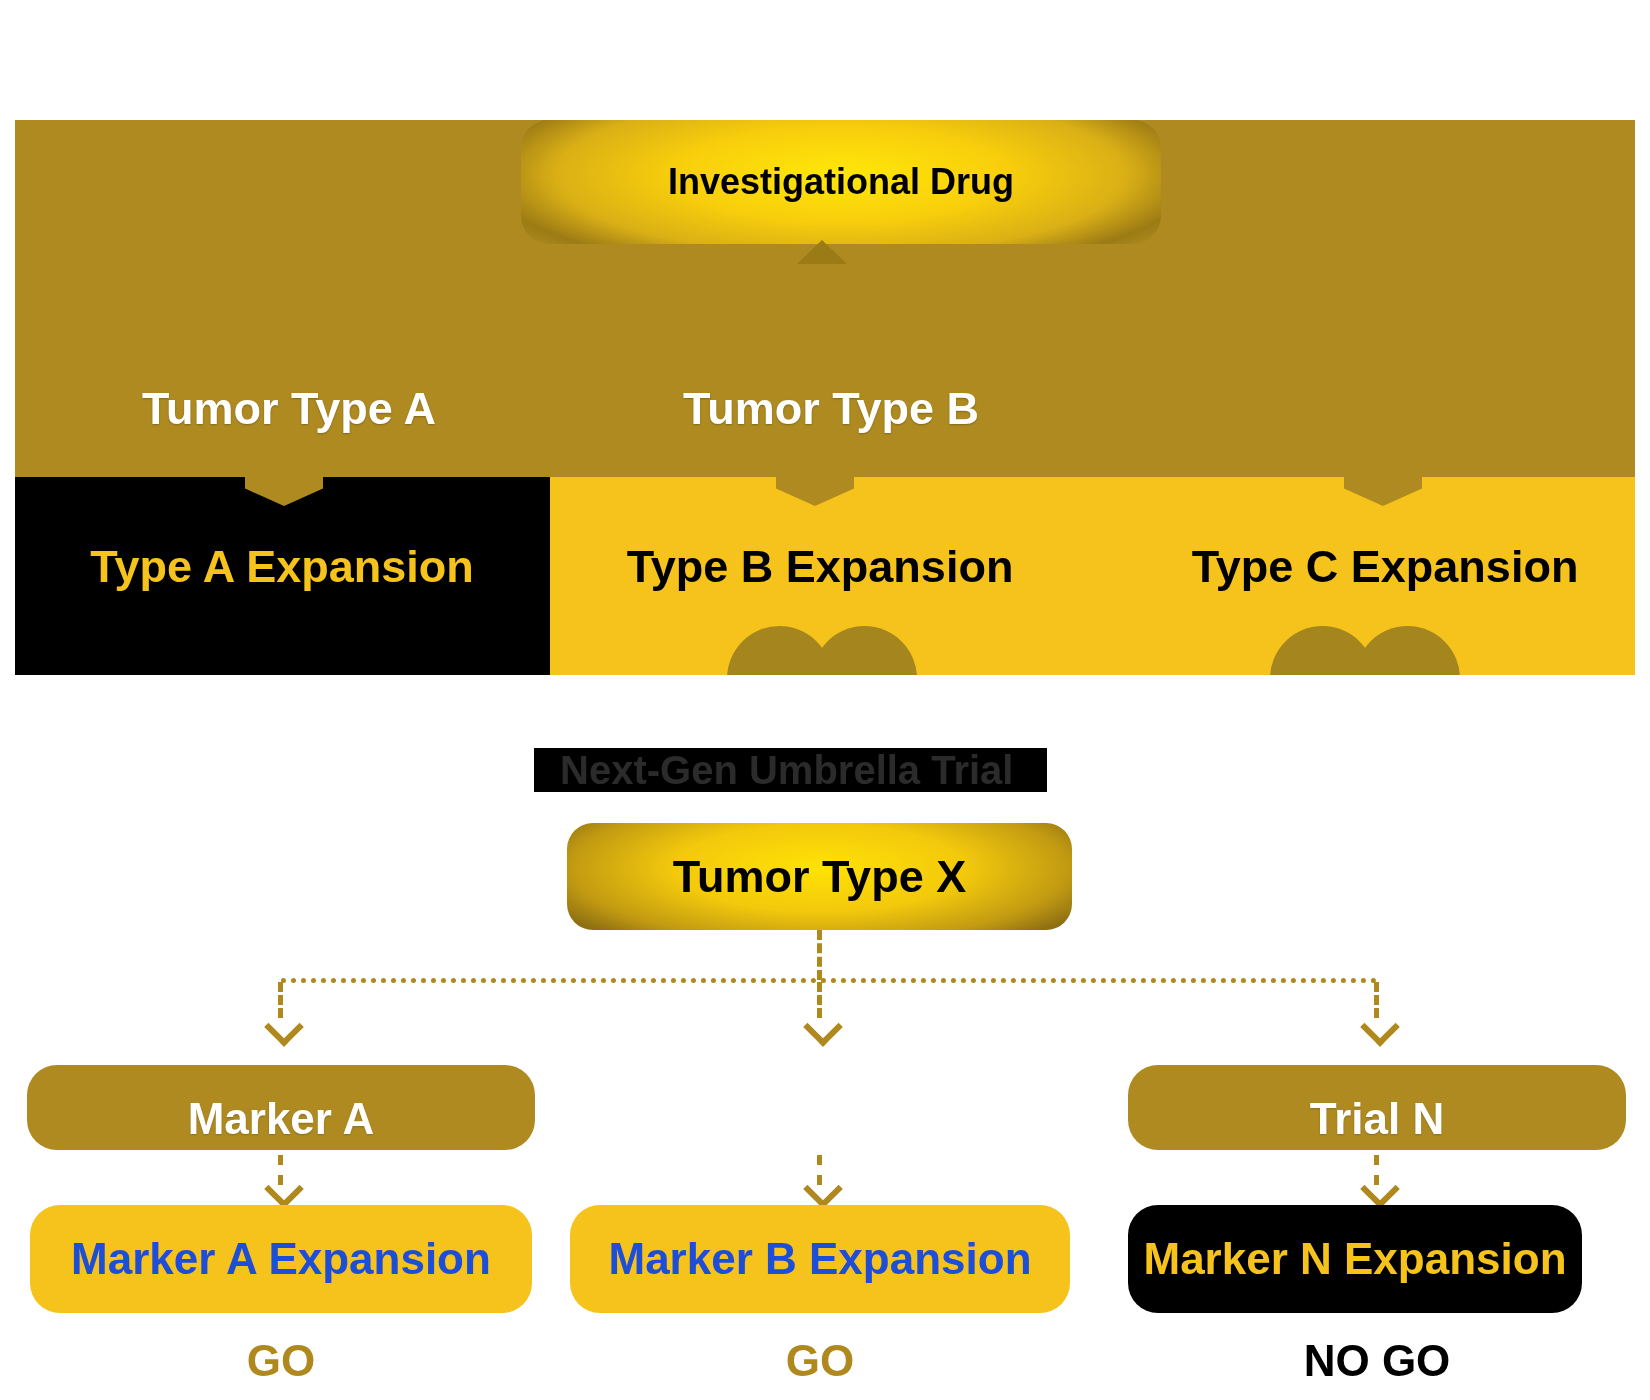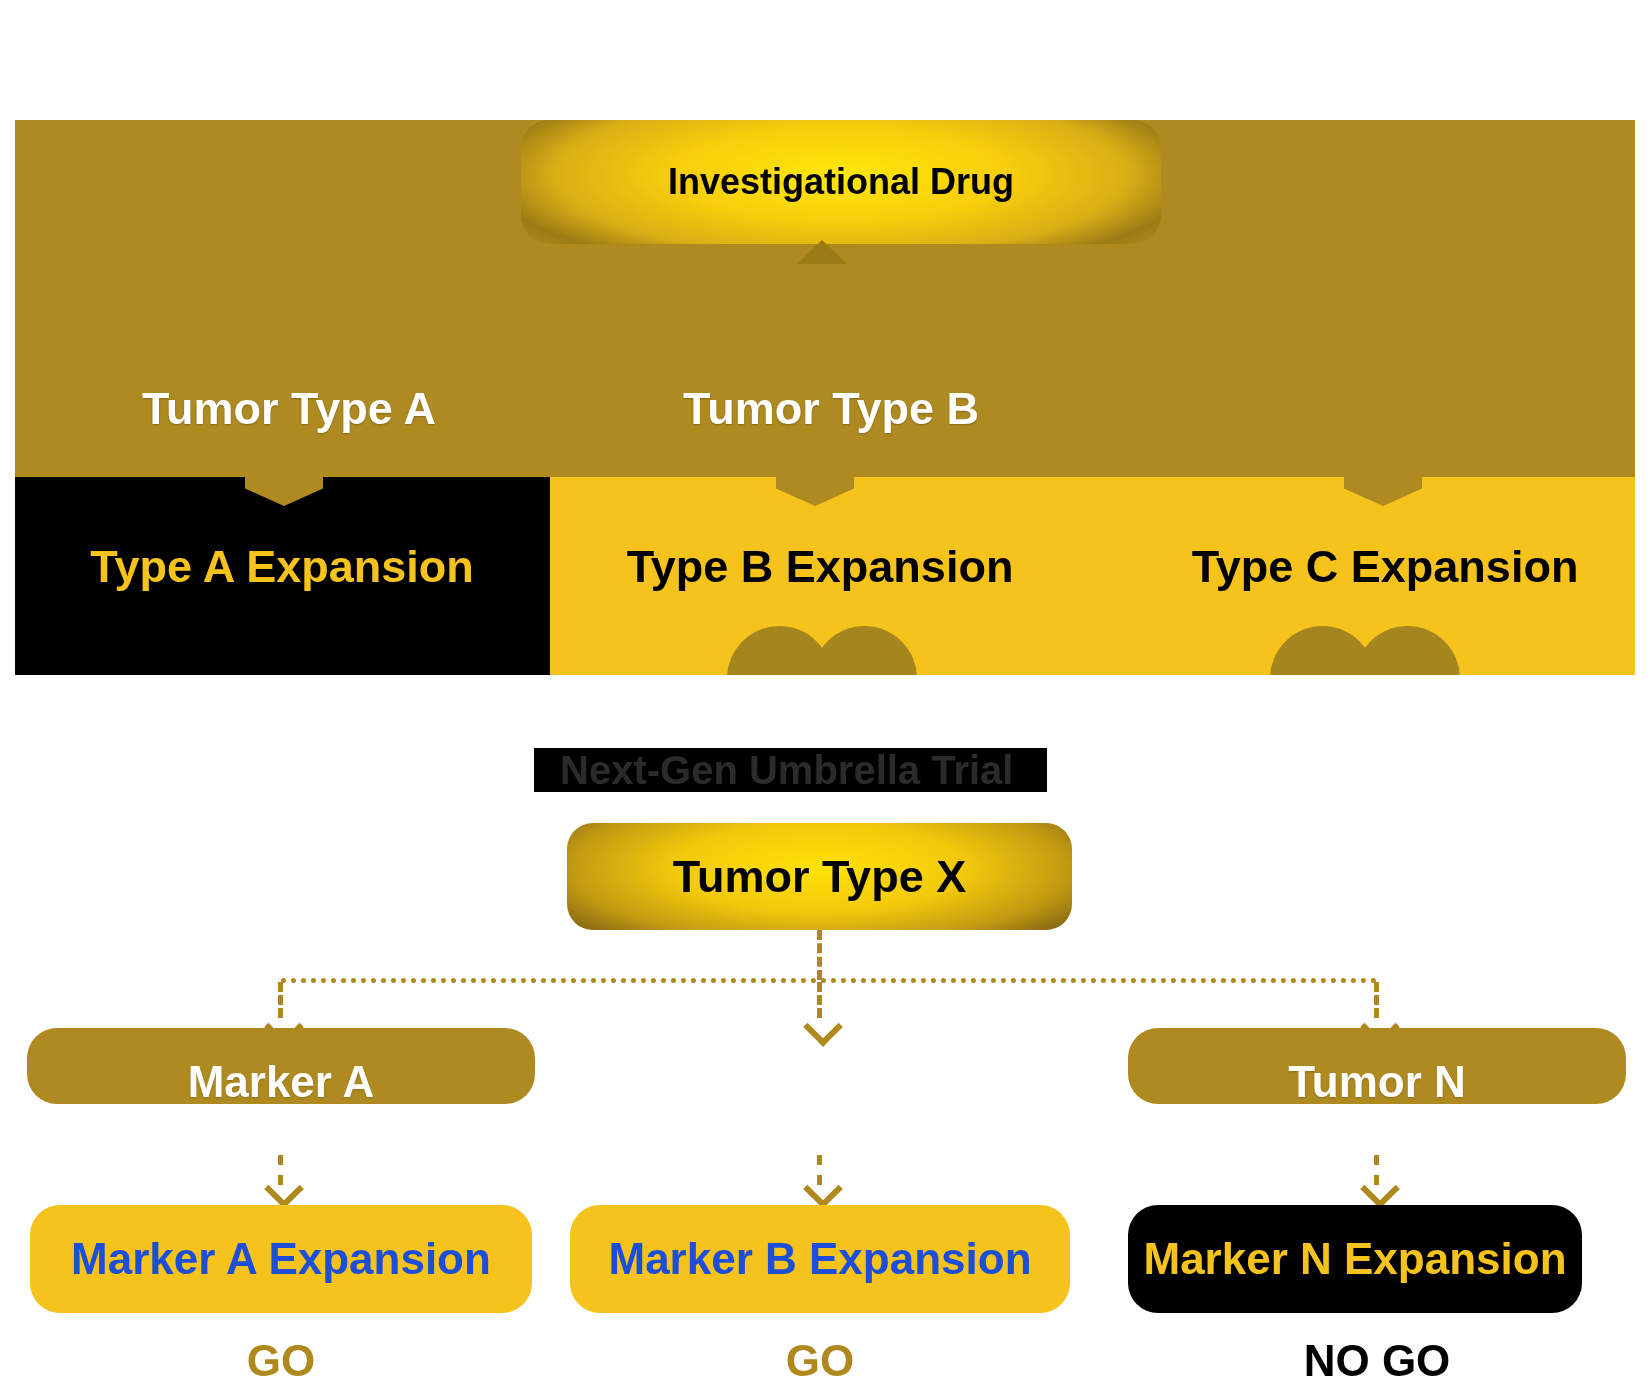--- a/index.html
+++ b/index.html
@@ -47,21 +47,21 @@
   .h-line{left:281px;top:978px;width:1096px;}
   .stub-a{left:278px;top:982px;height:36px;}
   .stub-b{left:817px;top:982px;height:36px;}
   .stub-n{left:1374px;top:982px;height:36px;}
   .vhead{width:22px;height:22px;border-right:6px solid var(--gogold);border-bottom:6px solid var(--gogold);transform:rotate(45deg);}
   .h1a{left:270px;top:1013px;} .h1b{left:809px;top:1013px;} .h1n{left:1366px;top:1013px;}
   .mstub-a{left:278px;top:1155px;height:30px;}
   .mstub-b{left:817px;top:1155px;height:30px;}
   .mstub-n{left:1374px;top:1155px;height:30px;}
   .h2a{left:270px;top:1175px;} .h2b{left:809px;top:1175px;} .h2n{left:1366px;top:1175px;}
-  .marker-box{top:1028px;height:76px;border-radius:30px;background:var(--gold);color:#fff;
+  .marker-box{top:1065px;height:85px;border-radius:30px;background:var(--gold);color:#fff;
     font-size:44px;line-height:107px;text-align:center;text-shadow:0 1px 2px rgba(0,0,0,0.2);}
   .m-a{left:27px;width:508px;} .m-b{left:570px;width:500px;} .m-n{left:1128px;width:498px;}
   .mexp-box{top:1205px;height:108px;border-radius:30px;background:var(--yellow);color:#1d4ed8;
     font-size:44px;line-height:108px;text-align:center;}
   .x-a{left:30px;width:502px;} .x-b{left:570px;width:500px;}
   .x-n{left:1128px;width:454px;background:#000;color:var(--yellow);}
   .decision{top:1336px;height:50px;font-size:44px;line-height:50px;text-align:center;color:var(--gogold);}
   .d-a{left:27px;width:508px;} .d-b{left:570px;width:500px;} .d-n{left:1128px;width:498px;color:#000;}
 </style>
 </head>
@@ -98,21 +98,21 @@
   <div class="abs vdash root-line"></div>
   <div class="abs hdots h-line"></div>
   <div class="abs vdash stub-a"></div>
   <div class="abs vdash stub-b"></div>
   <div class="abs vdash stub-n"></div>
   <div class="abs vhead h1a"></div>
   <div class="abs vhead h1b"></div>
   <div class="abs vhead h1n"></div>
 
   <div class="abs marker-box m-a">Marker A</div>
-  <div class="abs marker-box m-n">Tumor N</div>
+  <div class="abs marker-box m-n">Trial N</div>
 
   <div class="abs vdash mstub-a"></div>
   <div class="abs vdash mstub-b"></div>
   <div class="abs vdash mstub-n"></div>
   <div class="abs vhead h2a"></div>
   <div class="abs vhead h2b"></div>
   <div class="abs vhead h2n"></div>
 
   <div class="abs mexp-box x-a">Marker A Expansion</div>
   <div class="abs mexp-box x-b">Marker B Expansion</div>

